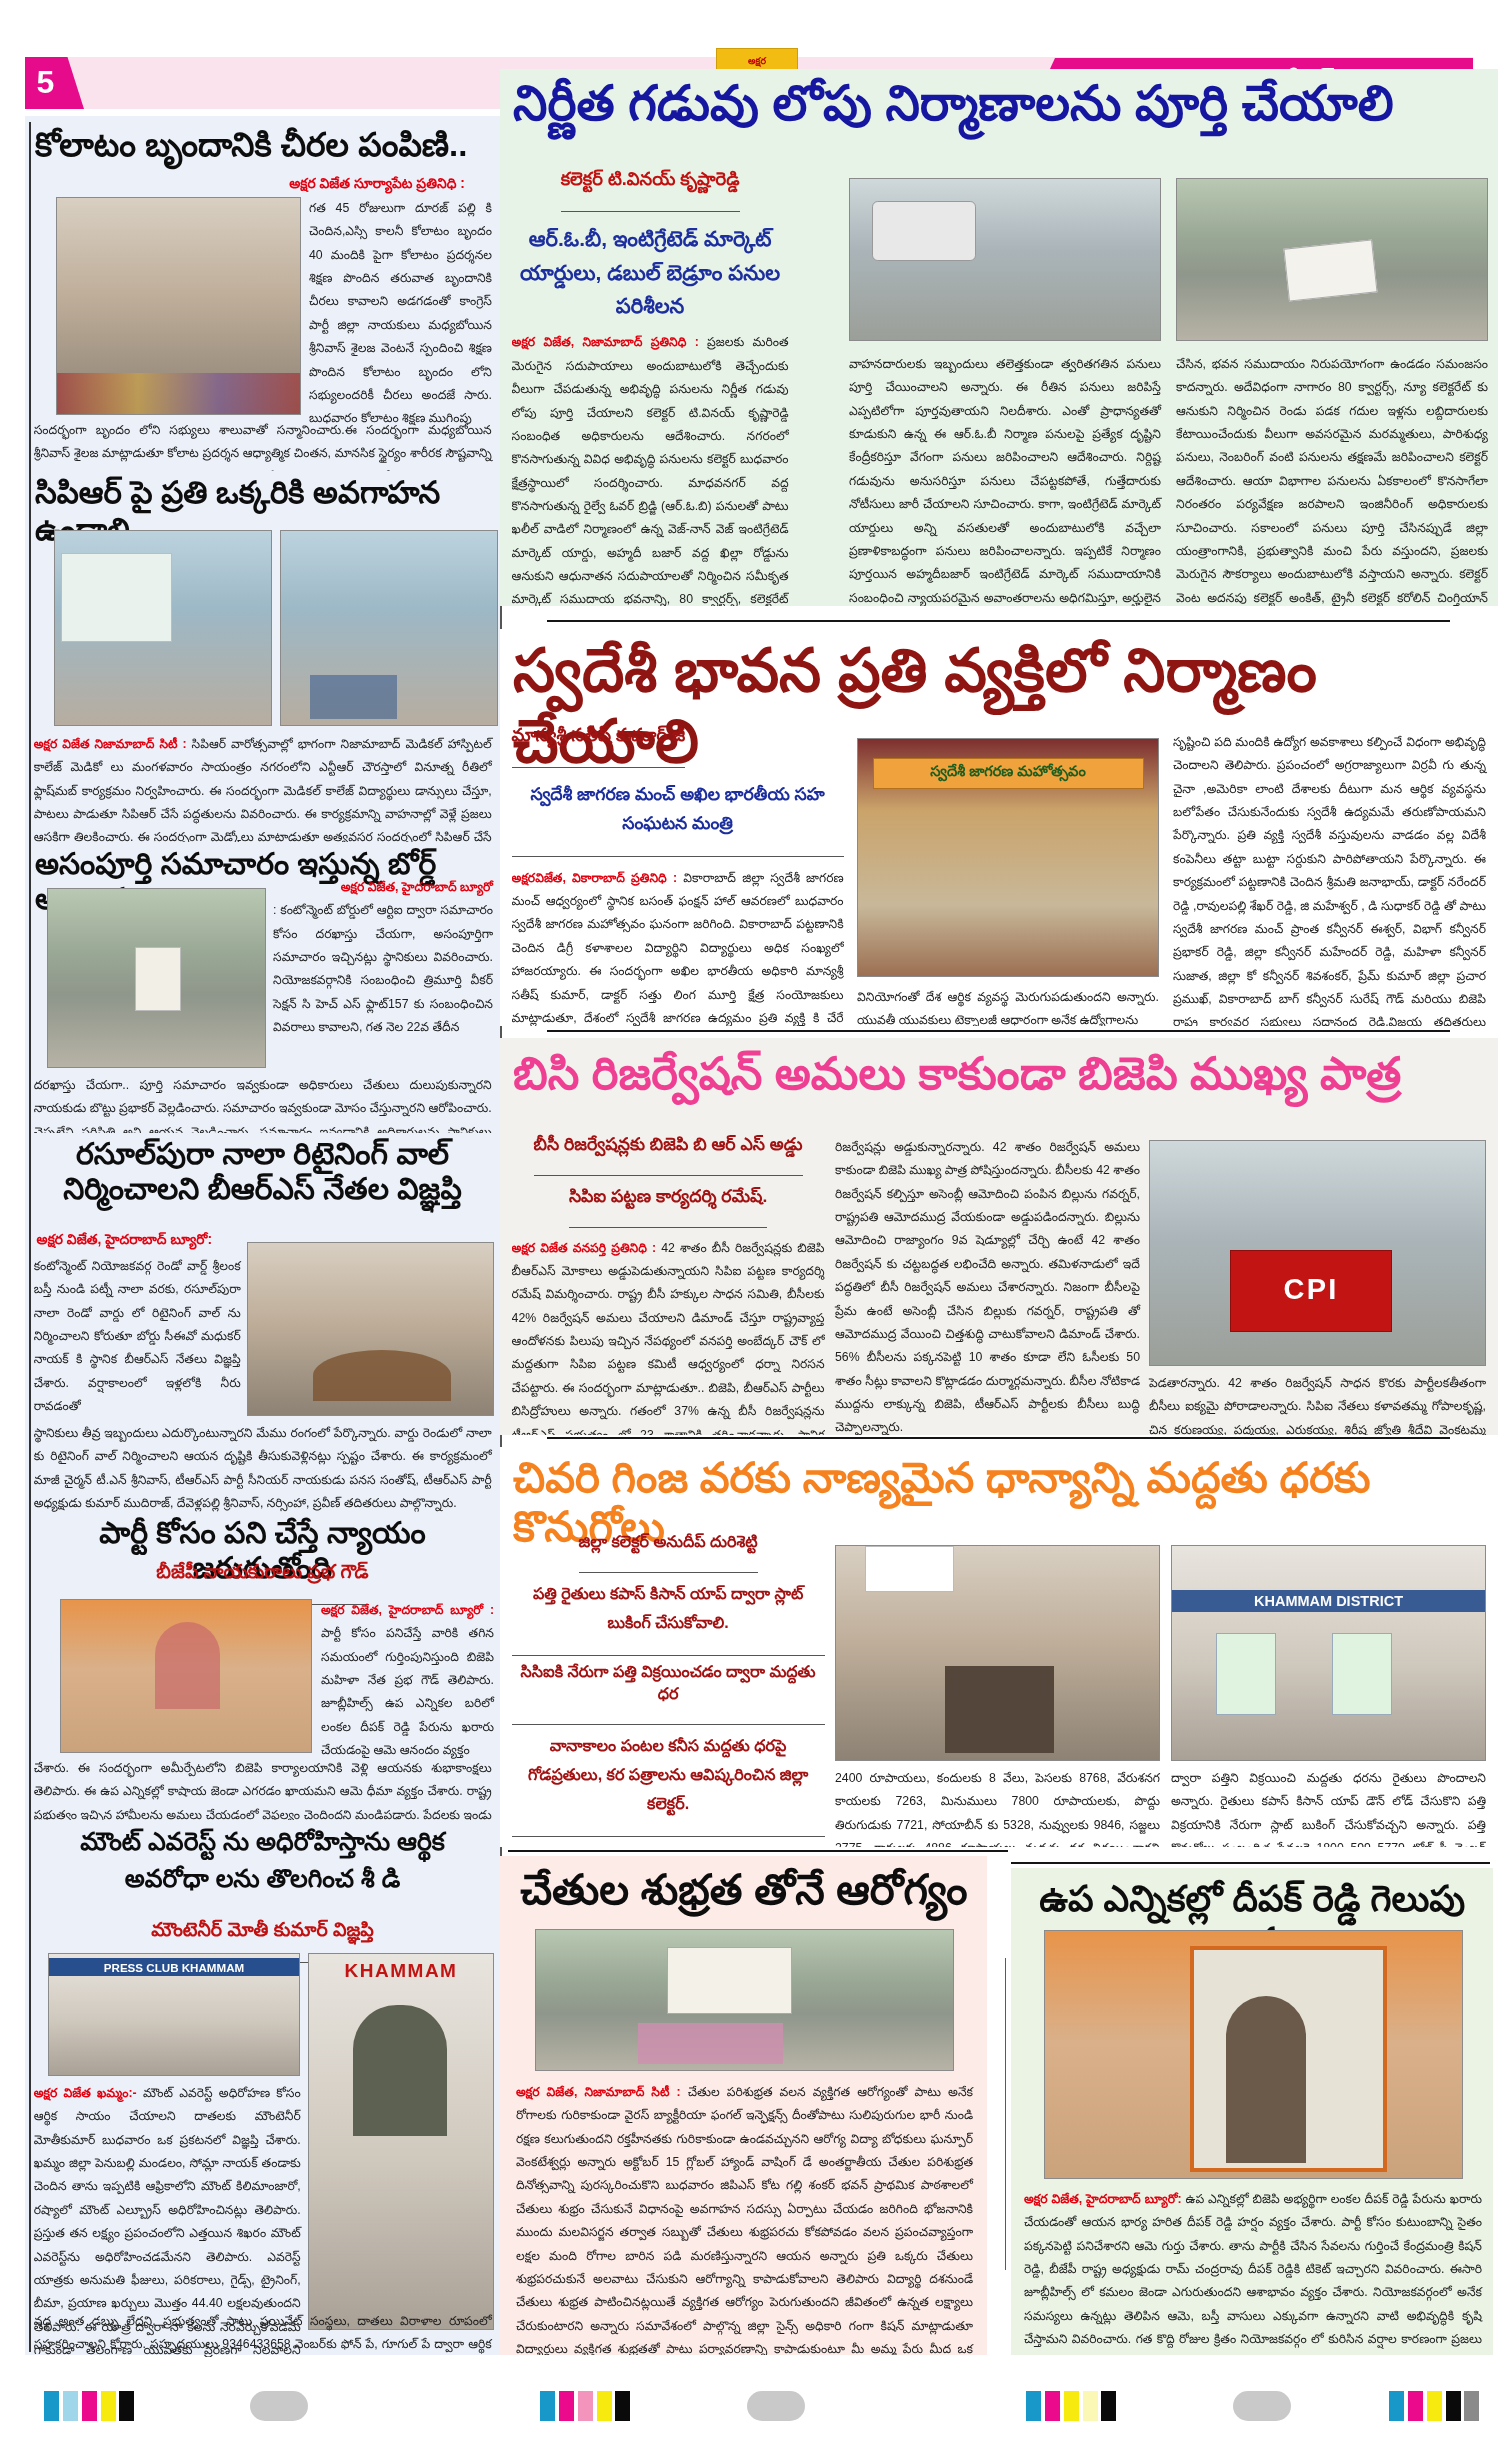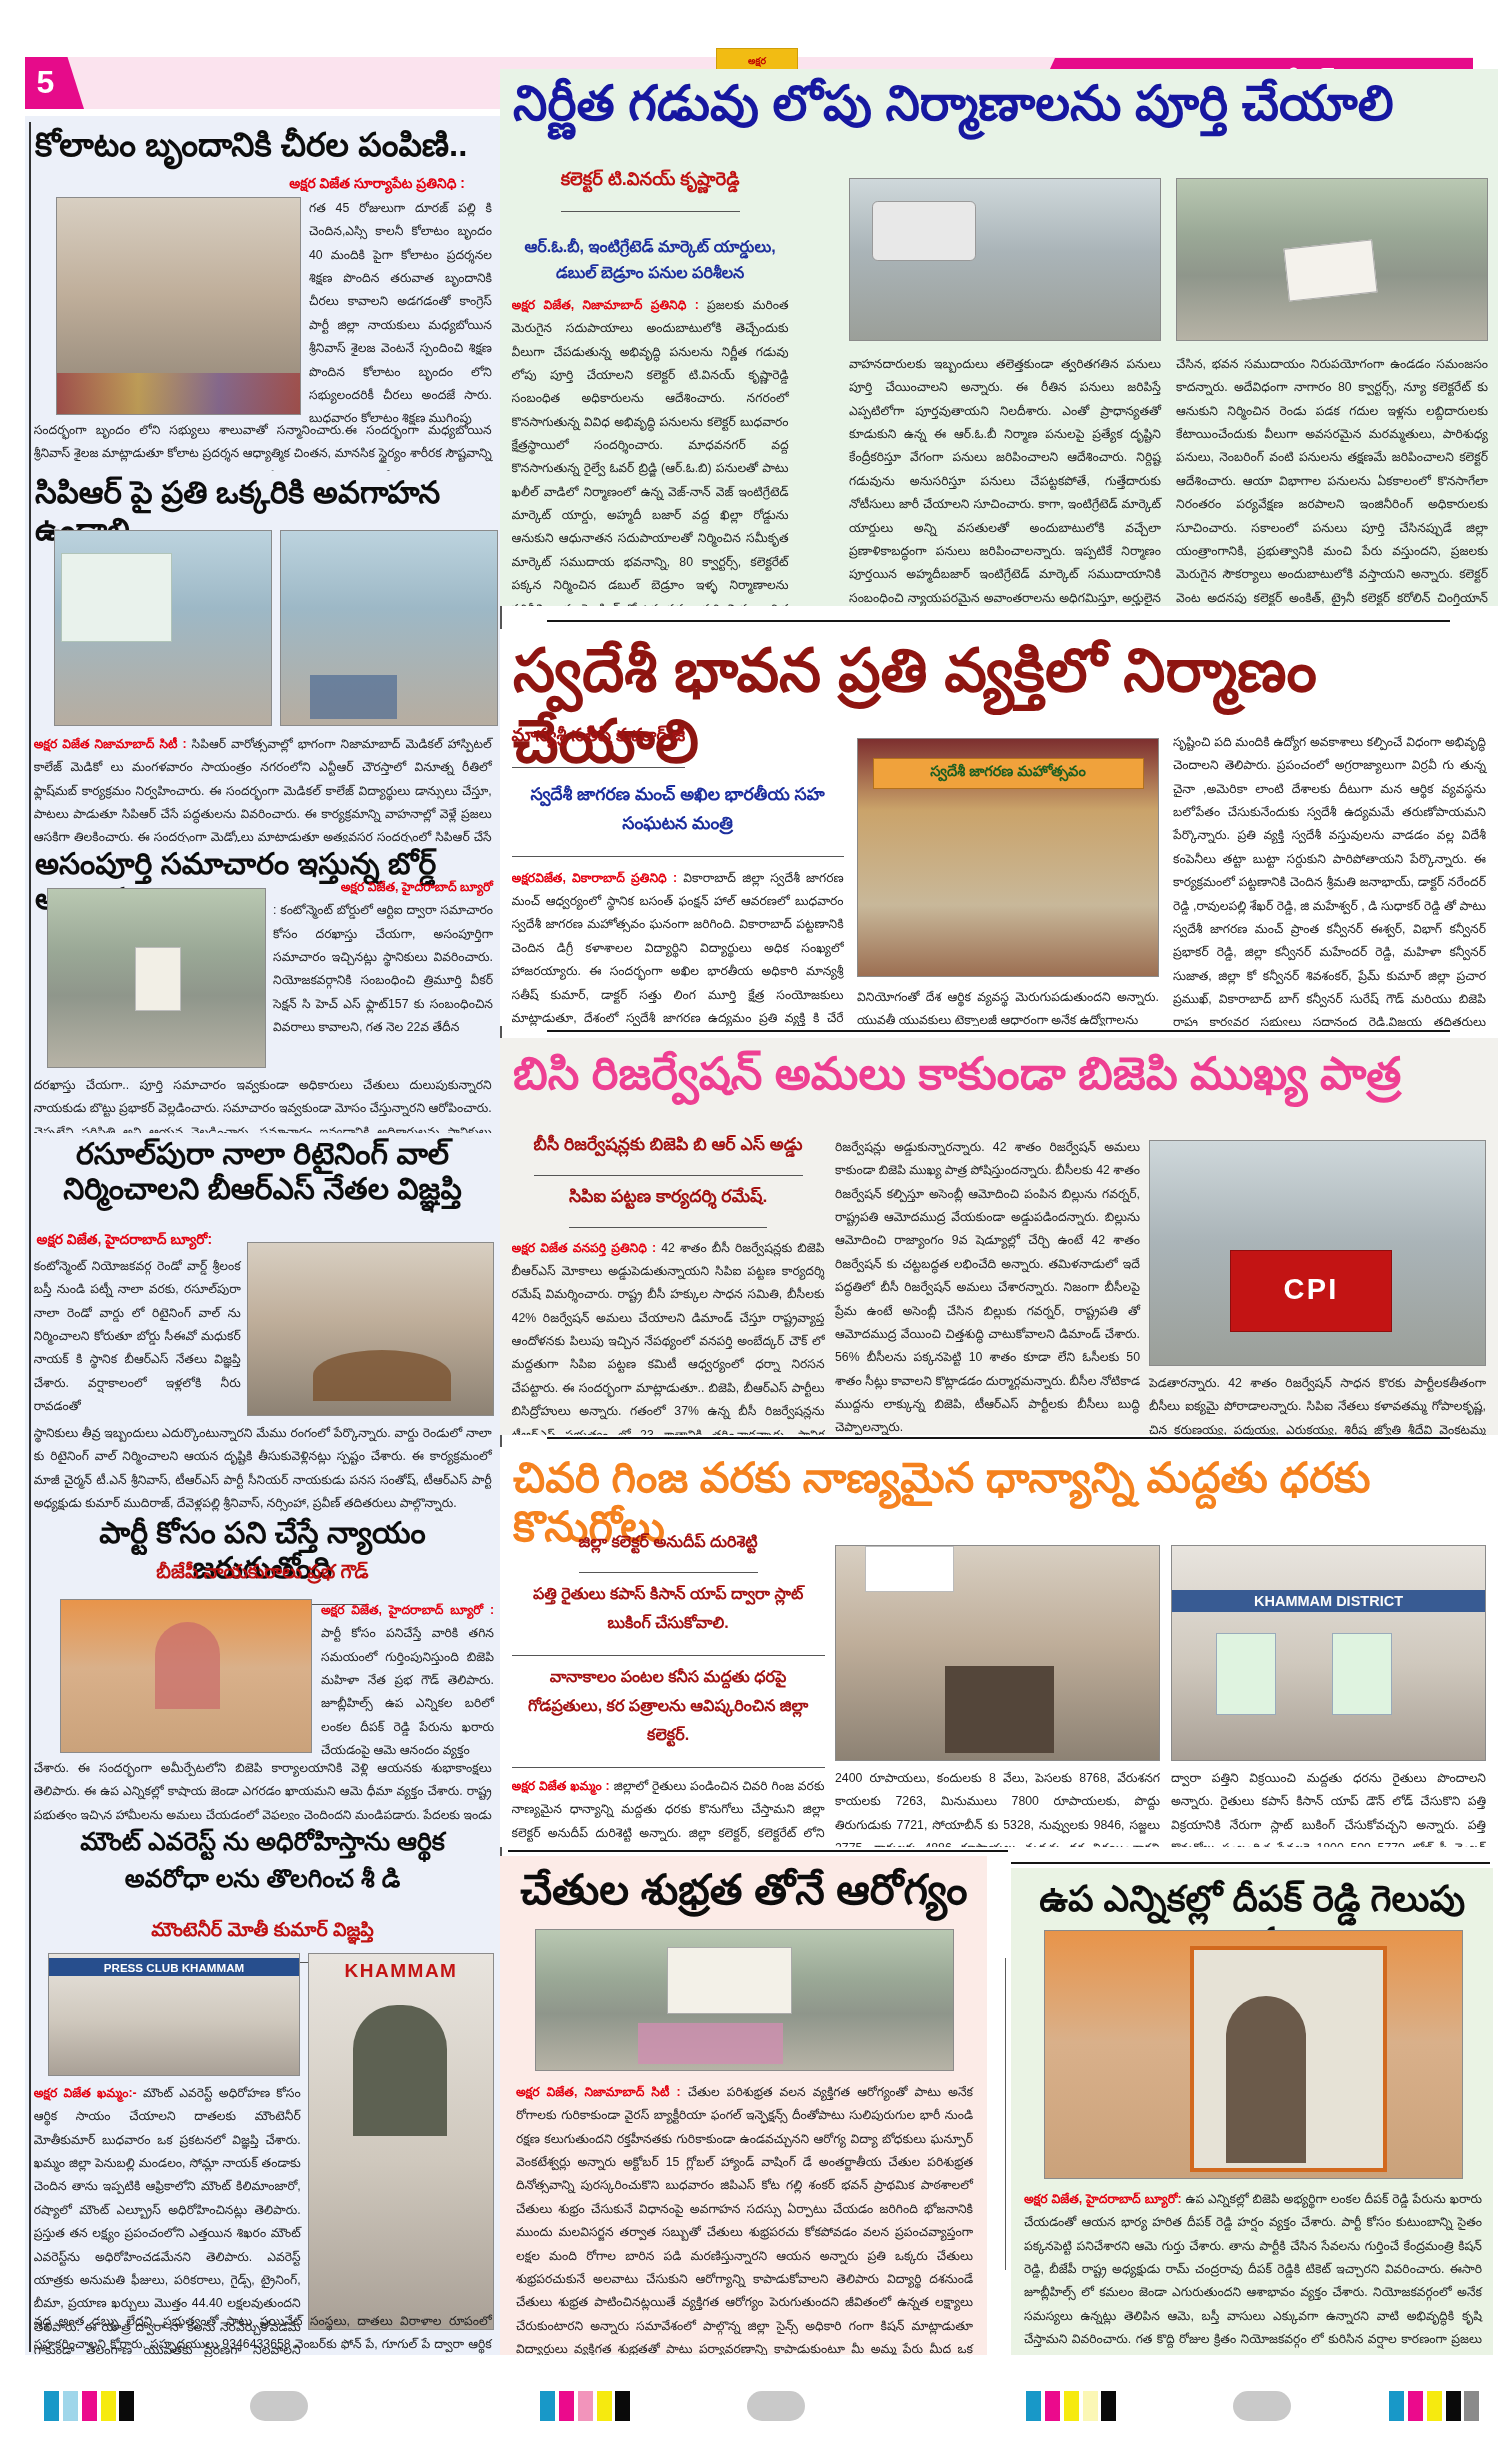--- a/index.html
+++ b/index.html
@@ -135,21 +135,21 @@
       <span class="byline">అక్షర విజేత ఖమ్మం:-</span>
       <span>మౌంట్ ఎవరెస్ట్ అధిరోహణ కోసం ఆర్థిక సాయం చేయాలని దాతలకు మౌంటెనీర్ మోతీకుమార్ బుధవారం ఒక ప్రకటనలో విజ్ఞప్తి చేశారు. ఖమ్మం జిల్లా పెనుబల్లి మండలం, సోమ్లా నాయక్ తండాకు చెందిన తాను ఇప్పటికి ఆఫ్రికాలోని మౌంట్ కిలిమాంజారో, రష్యాలో మౌంట్ ఎల్బ్రూస్ అధిరోహించినట్లు తెలిపారు. ప్రస్తుత తన లక్ష్యం ప్రపంచంలోని ఎత్తయిన శిఖరం మౌంట్ ఎవరెస్ట్‌ను అధిరోహించడమేనని తెలిపారు. ఎవరెస్ట్ యాత్రకు అనుమతి ఫీజులు, పరికరాలు, గైడ్స్, ట్రైనింగ్, బీమా, ప్రయాణ ఖర్చులు మొత్తం 44.40 లక్షలవుతుందని తెలిపారు. ఈ యాత్ర ద్వారా నా కలను నెరవేర్చుకోవడమే గాకుండా తెలంగాణ యువతకు ప్రేరణగా నిలవాలని ఆశిస్తున్నట్లు తెలిపారు. నిరు పేద కుటుంబం వచ్చిన తన</span>
     </div>
     <div class="body-txt" style="position:absolute;left:8.7px;top:490px;width:458px;height:45px;">వద్ద అంత డబ్బు లేదని, ప్రభుత్వంతో పాటు ప్రయివేట్ సంస్థలు, దాతలు విరాళాల రూపంలో సహకరించాలని కోరారు. సహృదయులు 9346433658 నెంబర్‌కు ఫోన్ పే, గూగుల్ పే ద్వారా ఆర్థిక సాయం చేయాలని విజ్ఞప్తి చేశారు.</div>
   </div>
 
   <div class="sec" style="left:500px;top:69px;width:998px;height:537px;background:#e8f3e7;">
     <div class="hl" style="position:absolute;left:13px;top:5.8px;width:972px;font-size:49px;color:#1617a0;">నిర్ణీత గడువు లోపు నిర్మాణాలను పూర్తి చేయాలి</div>
     <div style="position:absolute;left:11.6px;top:100px;width:277px;height:429px;">
       <div style="text-align:center;"><span class="u" style="font-size:18px;color:#c01010;font-weight:bold;">కలెక్టర్ టి.వినయ్ కృష్ణారెడ్డి</span></div>
-      <div class="sub-blue" style="font-size:16px;margin-top:22px;line-height:1.6;">ఆర్.ఓ.బీ, ఇంటిగ్రేటెడ్ మార్కెట్ యార్డులు, డబుల్ బెడ్రూం పనుల పరిశీలన</div>
+      <div class="sub-blue" style="font-size:21px;margin-top:10px;line-height:1.6;">ఆర్.ఓ.బీ, ఇంటిగ్రేటెడ్ మార్కెట్ యార్డులు, డబుల్ బెడ్రూం పనుల పరిశీలన</div>
       <div class="body-txt" style="margin-top:8.7px;height:319px;overflow:hidden;">
         <span class="byline">అక్షర విజేత, నిజామాబాద్ ప్రతినిధి :</span>
         <span>ప్రజలకు మరింత మెరుగైన సదుపాయాలు అందుబాటులోకి తెచ్చేందుకు వీలుగా చేపడుతున్న అభివృద్ధి పనులను నిర్ణీత గడువు లోపు పూర్తి చేయాలని కలెక్టర్ టి.వినయ్ కృష్ణారెడ్డి సంబంధిత అధికారులను ఆదేశించారు. నగరంలో కొనసాగుతున్న వివిధ అభివృద్ధి పనులను కలెక్టర్ బుధవారం క్షేత్రస్థాయిలో సందర్శించారు. మాధవనగర్ వద్ద కొనసాగుతున్న రైల్వే ఓవర్ బ్రిడ్జి (ఆర్.ఓ.బి) పనులతో పాటు ఖలీల్ వాడిలో నిర్మాణంలో ఉన్న వెజ్-నాన్ వెజ్ ఇంటిగ్రేటెడ్ మార్కెట్ యార్డు, అహ్మదీ బజార్ వద్ద ఖిల్లా రోడ్డును ఆనుకుని ఆధునాతన సదుపాయాలతో నిర్మించిన సమీకృత మార్కెట్ సముదాయ భవనాన్ని, 80 క్వార్టర్స్, కలెక్టరేట్ పక్కన నిర్మించిన డబుల్ బెడ్రూం ఇళ్ళ నిర్మాణాలను పరిశీలించారు. పెండింగ్ లో ఉన్న పనుల గురించి సంబంధిత అధికారులను వివరాలు అడిగి తెలుసుకున్నారు. పై అభివృద్ధి పనులకు సంబంధించి ఆయా శాఖల అధికారులతో కలెక్టరేట్ లో సమీక్ష జరిపారు. ఆర్.ఓ.బీ పనులు మందకొడిగా సాగుతుండడాన్ని గమనించిన కలెక్టర్, ఆర్ అండ్ బీ అధికారులకు స్పష్టమైన ఆదేశాలు జారీ చేశారు. తక్షణమే అప్రోచ్ రోడ్, సర్వీస్ రోడ్ల పనులు జరిపించాలని, ఈ మార్గం గుండా రాకపోకలు సాగించే</span>
       </div>
     </div>
     <div class="photo ph-street" style="left:349px;top:109px;width:312px;height:163px;">
       <div style="position:absolute;left:22px;top:22px;width:102px;height:58px;background:#e8e8e8;border:0.7px solid #999;border-radius:5.8px;"></div>
     </div>
     <div class="photo ph-outdoor" style="left:676px;top:109px;width:312px;height:163px;">
       <div style="position:absolute;left:109px;top:65px;width:87px;height:51px;background:#f4f2ec;border:0.7px solid #aaa;transform:rotate(-6deg);"></div>
@@ -198,20 +198,21 @@
     <div class="body-txt" style="position:absolute;left:649px;top:334px;width:337px;height:58px;">పెడతారన్నారు. 42 శాతం రిజర్వేషన్ సాధన కొరకు పార్టీలకతీతంగా బీసీలు ఐక్యమై పోరాడాలన్నారు. సిపిఐ నేతలు కళావతమ్మ గోపాలకృష్ణ, చిన కరుణయ్య, పద్మయ్య, ఎరుకయ్య, శిరీష జ్యోతి శ్రీదేవి వెంకటమ్మ రూప సుప్రియ రాంబాబు తదితరులు పాల్గొన్నారు</div>
   </div>
 
   <div class="abs rule-h" style="left:547px;top:1437px;width:903px;height:2.2px;"></div>
 
   <div class="sec" style="left:500px;top:1447px;width:998px;height:400px;background:#ffffff;">
     <div class="hl" style="position:absolute;left:13px;top:5.8px;width:972px;font-size:42px;color:#f5821f;">చివరి గింజ వరకు నాణ్యమైన ధాన్యాన్ని మద్దతు ధరకు కొనుగోలు</div>
     <div style="position:absolute;left:11.6px;top:86px;width:313px;height:307px;">
       <div style="text-align:center;"><span class="u" style="font-size:16px;color:#a31212;font-weight:bold;">జిల్లా కలెక్టర్ అనుదీప్ దురిశెట్టి</span></div>
       <div style="text-align:center;margin-top:7.3px;"><span class="u" style="font-size:16px;color:#a31212;font-weight:bold;line-height:1.8;">పత్తి రైతులు కపాస్ కిసాన్ యాప్ ద్వారా స్లాట్ బుకింగ్ చేసుకోవాలి.</span></div>
+      <div style="text-align:center;margin-top:7.3px;"><span class="u" style="font-size:16px;color:#a31212;font-weight:bold;">సిసిఐకి నేరుగా పత్తి విక్రయించడం ద్వారా మద్దతు ధర</span></div>
       <div style="text-align:center;margin-top:7.3px;"><span class="u" style="font-size:16px;color:#a31212;font-weight:bold;line-height:1.8;">వానాకాలం పంటల కనీస మద్దతు ధరపై గోడప్రతులు, కర పత్రాలను ఆవిష్కరించిన జిల్లా కలెక్టర్.</span></div>
       <div class="body-txt" style="margin-top:7.3px;height:109px;overflow:hidden;">
         <span class="byline">అక్షర విజేత ఖమ్మం :</span>
         <span>జిల్లాలో రైతులు పండించిన చివరి గింజ వరకు నాణ్యమైన ధాన్యాన్ని మద్దతు ధరకు కొనుగోలు చేస్తామని జిల్లా కలెక్టర్ అనుదీప్ దురిశెట్టి అన్నారు. జిల్లా కలెక్టర్, కలెక్టరేట్ లోని వీడియో కాన్ఫరెన్స్ హాల్లో, అదనపు కలెక్టర్ పి. శ్రీనివాస రెడ్డి తో కలిసి బుధవారం వానాకాలం పంటల కనీస మద్దతు ధరపై గోడప్రతులు, కరపత్రాలను ఆవిష్కరించారు. ఈ సందర్భంగా జిల్లా కలెక్టర్ అనుదీప్ దురిశెట్టి మాట్లాడుతూ 2025-26 సంవత్సరానికి సంబంధించి రాష్ట్ర ప్రభుత్వం ప్రధాన పంటలకు సంబంధించిన మద్దతు ధరలను ప్రకటించిందని అన్నారు. ప్రతి క్వింటాల్ గ్రేడ్ ఏ రకం ధాన్యానికి 2389 రూపాయలతో పాటు 500 బోనస్, సాధారణ రకం ధాన్యానికి 2369, పత్తి (పొడవు గింజ) 8110, పత్తి (మధ్యస్థ గింజ) 7710 రూపాయలు, మొక్కజొన్నకు</span>
       </div>
     </div>
     <div class="photo ph-indoor" style="left:335px;top:98px;width:325px;height:216px;">
       <div style="position:absolute;left:29px;top:0;width:87px;height:44px;background:#ffffff;border:0.7px solid #bbb;"></div>
       <div style="position:absolute;left:109px;bottom:7.3px;width:109px;height:87px;background:#54463a;"></div>
     </div>

